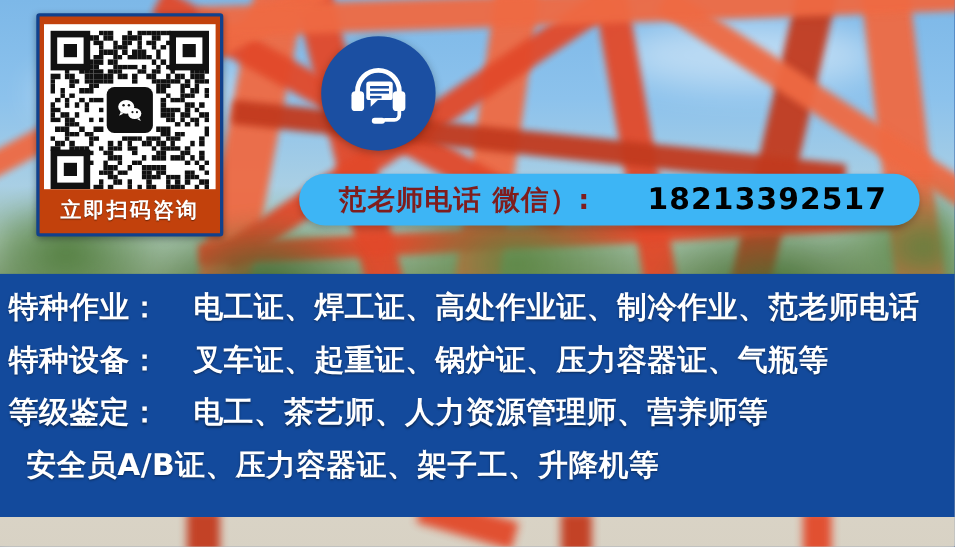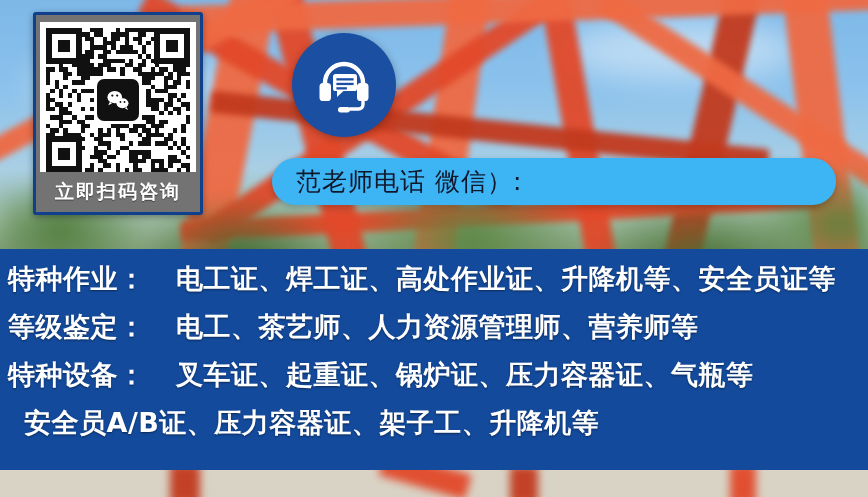--- a/index.html
+++ b/index.html
@@ -39,21 +39,21 @@
     filter:blur(5px);
   }
   
   .bar{position:absolute;background:#e2492a;filter:blur(3.2px);border-radius:3px;opacity:.95;}
   .bar.l{background:#ef6a43;}
   .bar.d{background:#c23a1e;}
 
   
   .qr-card{
     position:absolute;left:33px;top:12px;width:170px;height:203px;
-    background:#737373;border:3px solid #10408c;border-radius:3px;
+    background:#c2410c;border:3px solid #10408c;border-radius:3px;
     box-sizing:border-box;
     display:flex;flex-direction:column;align-items:center;
     padding:7px 7px 0 7px;
     box-shadow:0 2px 7px rgba(0,0,0,.35);
   }
   .qr-box{
     width:156px;height:156px;background:#fff;position:relative;overflow:hidden;
     display:block;
   }
   .qr-inner{position:absolute;left:6px;top:6px;width:144px;height:144px;}
@@ -93,22 +93,22 @@
   }
 
   
   .phone-pill{
     position:absolute;left:272px;top:158px;width:564px;height:47px;
     background:#3db5f5;border-radius:24px;
     display:flex;align-items:center;
     box-shadow:0 3px 7px rgba(0,0,0,.22);
   }
   .phone-pill .lbl{
-    color:#0f172a;font-size:25px;font-weight:400;white-space:nowrap;
-    margin-left:24px;letter-spacing:1px;
+    color:#7f1d1d;font-size:25px;font-weight:700;white-space:nowrap;
+    margin-left:36px;letter-spacing:1px;
     font-family:"DejaVu Sans","Liberation Sans",sans-serif;
   }
   .phone-pill .num{
     color:#000;font-size:27px;font-weight:700;white-space:nowrap;
     margin-left:52px;letter-spacing:1px;
     font-family:"DejaVu Sans","Liberation Sans",sans-serif;
   }
 
   
   .list-panel{
@@ -583,34 +583,35 @@
       <path d="M25 38 L25 44 L31.5 38 Z" fill="#fff"></path>
       <rect x="24.4" y="25.2" width="17.2" height="2.3" fill="#1b4fa2"></rect>
       <rect x="24.4" y="29.8" width="17.2" height="2.3" fill="#1b4fa2"></rect>
       <rect x="24.4" y="34.2" width="10.5" height="2.3" fill="#1b4fa2"></rect>
     </svg>
   </div>
 
 
   <div class="phone-pill">
     <span class="lbl">范老师电话 微信）:</span>
+    <span class="num">18213392517</span>
   </div>
 
   <div class="list-panel">
     <div class="row">
       <span class="cat">特种作业：</span>
-      <span class="val">电工证、焊工证、高处作业证、升降机等、安全员证等</span>
+      <span class="val">电工证、焊工证、高处作业证、制冷作业、范老师电话</span>
+    </div>
+    <div class="row">
+      <span class="cat">特种设备：</span>
+      <span class="val">叉车证、起重证、锅炉证、压力容器证、气瓶等</span>
     </div>
     <div class="row">
       <span class="cat">等级鉴定：</span>
       <span class="val">电工、茶艺师、人力资源管理师、营养师等</span>
-    </div>
-    <div class="row">
-      <span class="cat">特种设备：</span>
-      <span class="val">叉车证、起重证、锅炉证、压力容器证、气瓶等</span>
     </div>
     <div class="row">
       <span class="val">安全员A/B证、压力容器证、架子工、升降机等</span>
     </div>
   </div>
 
   <div class="bottom-strip">
     <div class="bg" style="background:linear-gradient(180deg,#cfc9bb 0%,#ded8cb 60%,#d6d0c2 100%);"></div>
     <div class="bar d" style="left:170px;top:-6px;width:30px;height:40px;filter:blur(4px);"></div>
     <div class="bar" style="left:380px;top:-8px;width:90px;height:26px;transform:rotate(16deg);filter:blur(4px);"></div>

